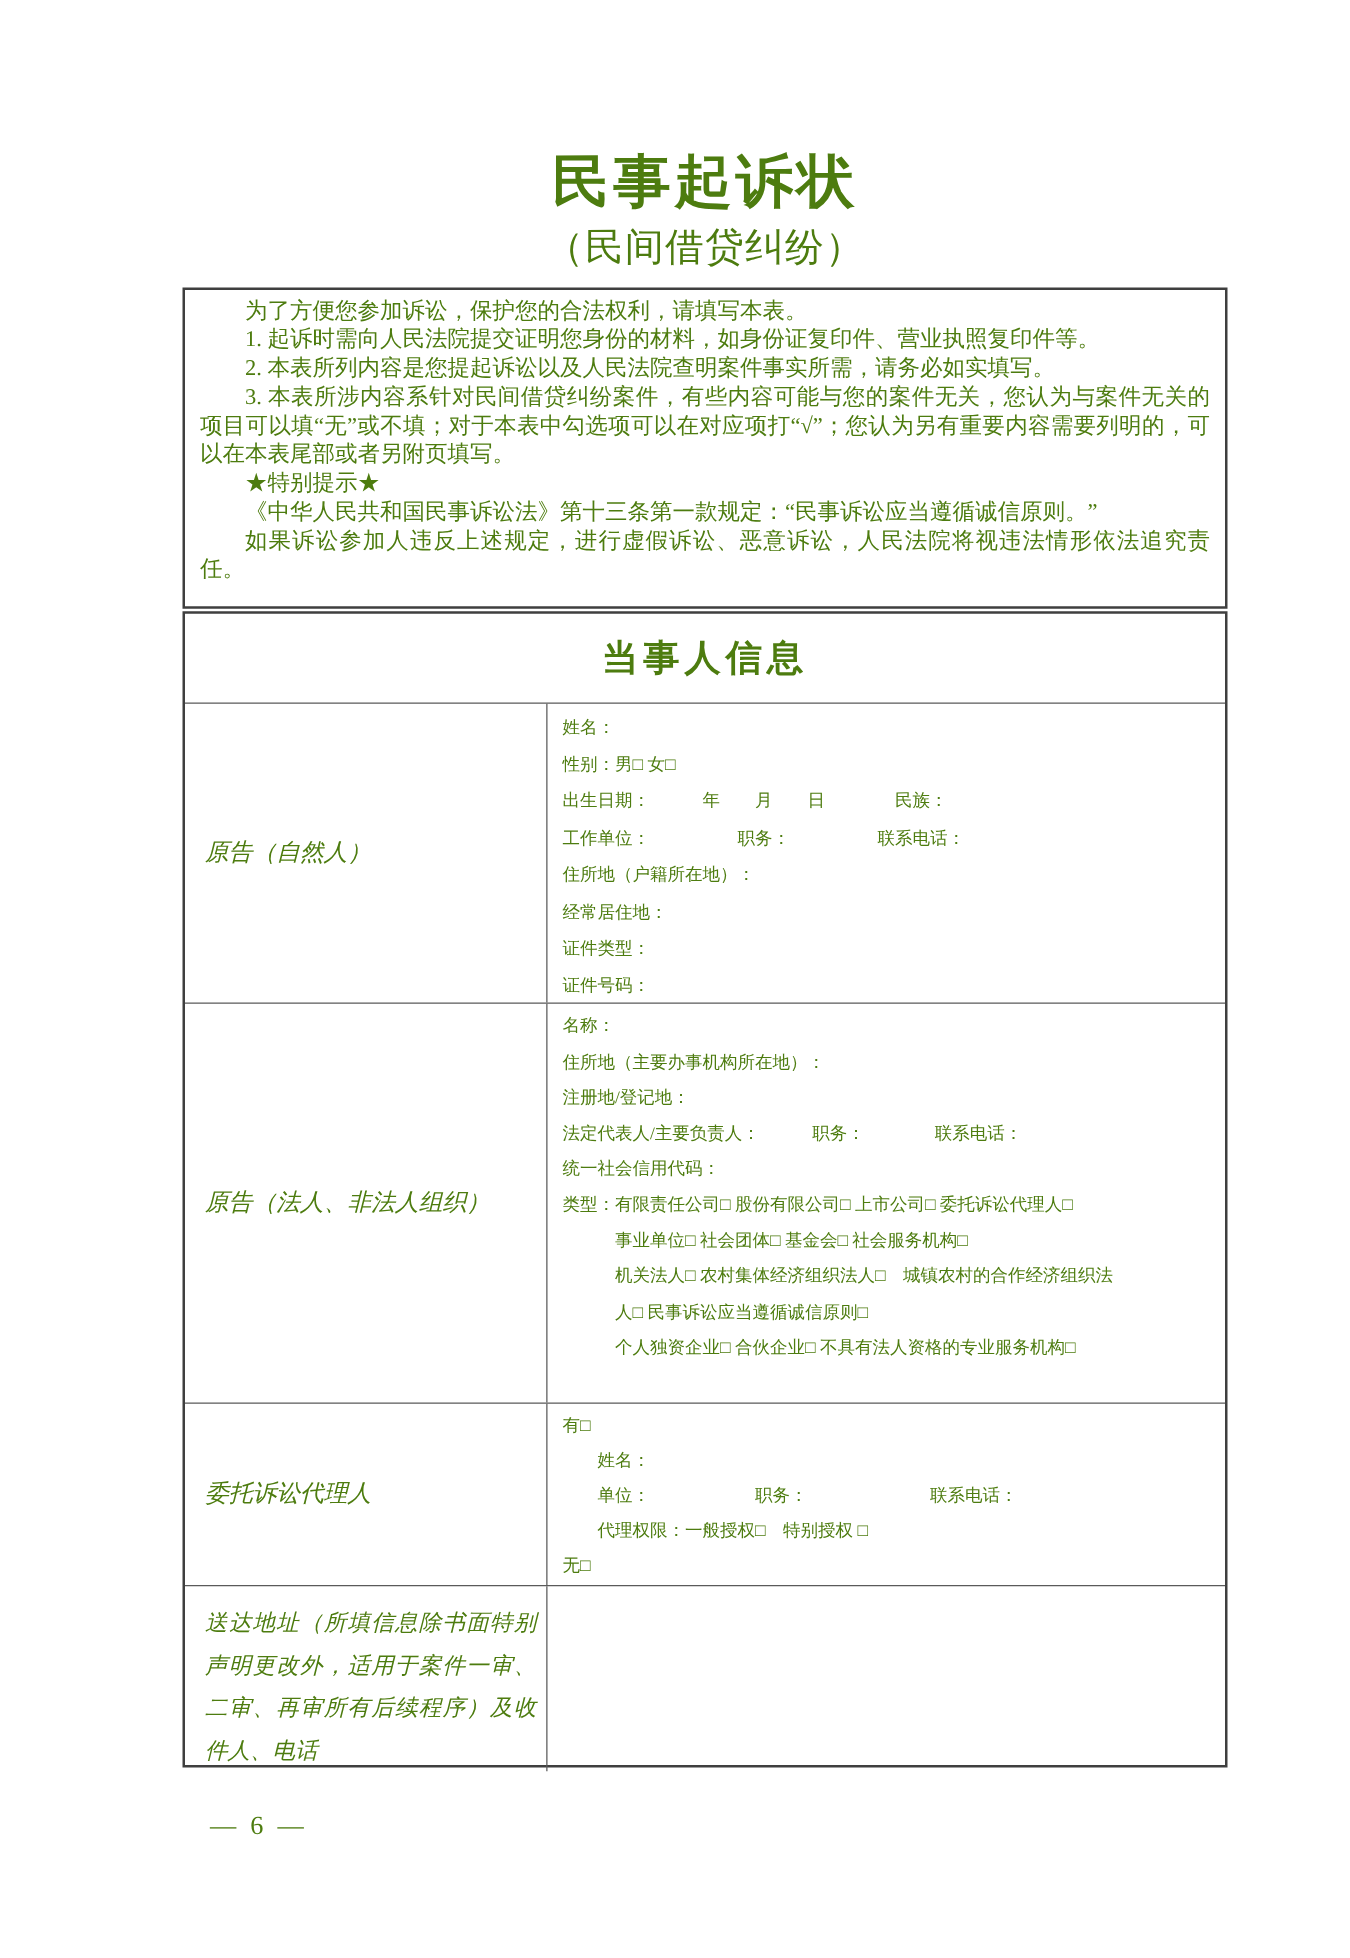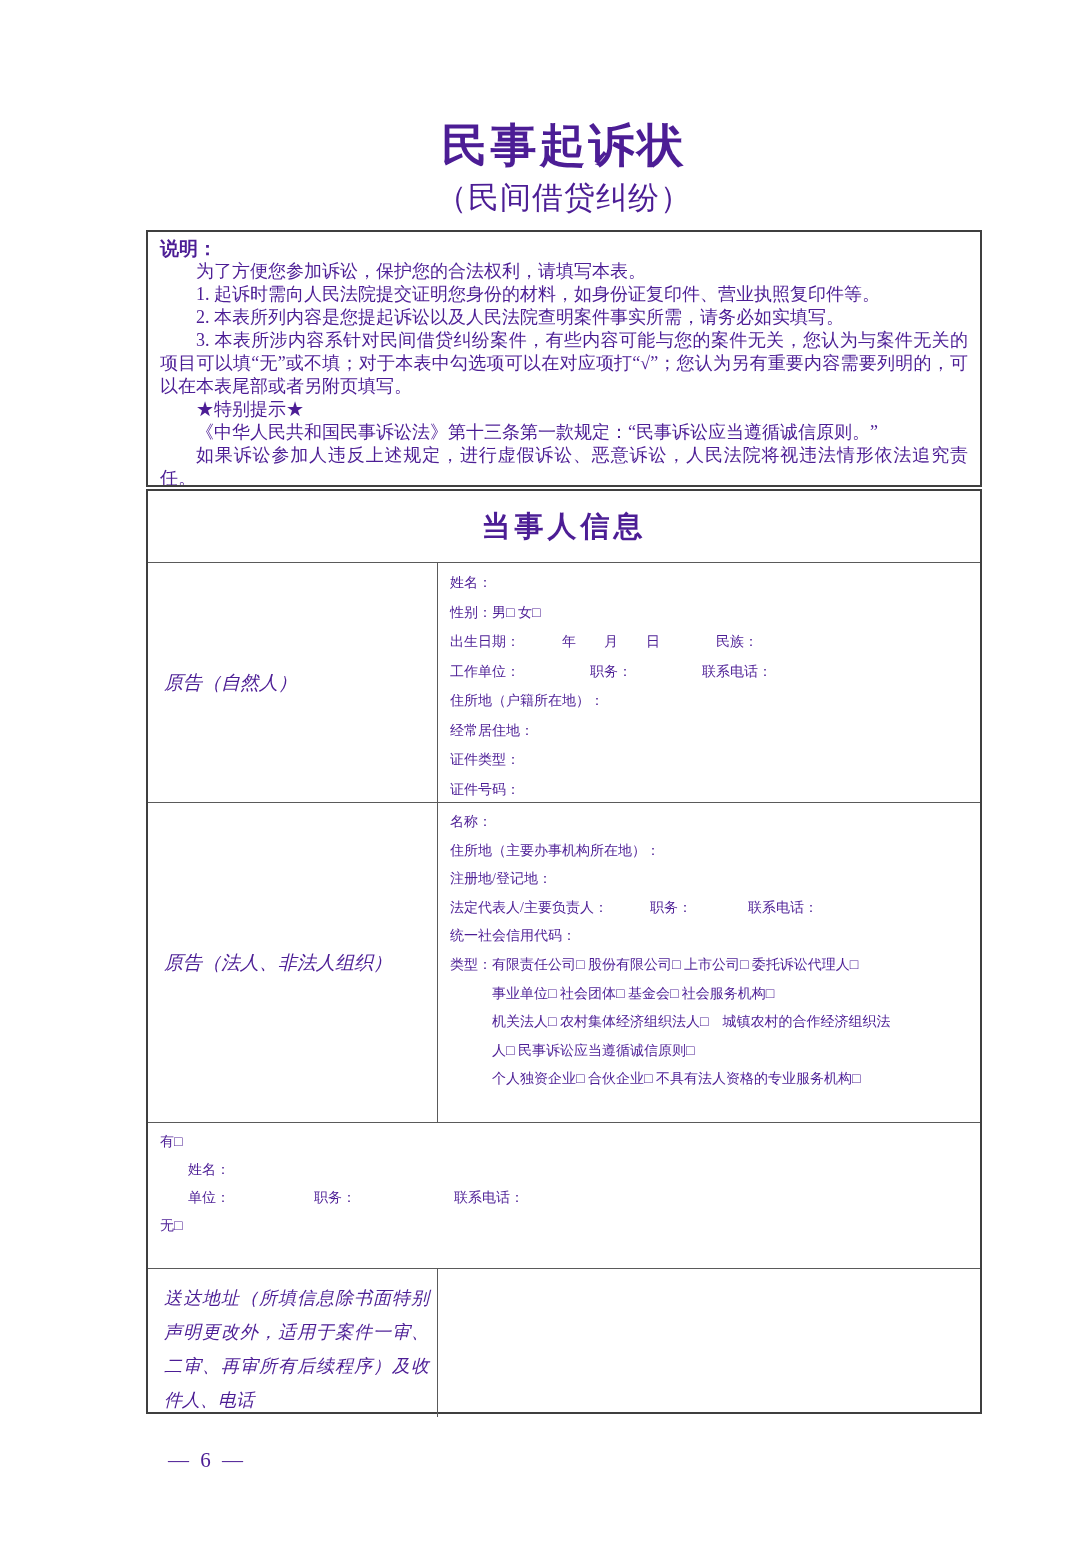--- a/index.html
+++ b/index.html
@@ -2,21 +2,21 @@
 <html><head>
 <meta charset="utf-8">
 <style>
   * { box-sizing: border-box; }
   html, body { margin: 0; padding: 0; background: #ffffff; }
   .page {
     position: relative;
     width: 1080px;
     height: 1566px;
     background: #ffffff;
-    color: #4c1d95;
+    color: #4d7c0f;
     font-family: "Liberation Serif", "DejaVu Serif", serif;
     overflow: hidden;
   }
   .content {
     margin-left: 146px;
     width: 836px;
   }
   .doc-title {
     margin: 0;
     padding-top: 116px;
@@ -118,21 +118,20 @@
 </head>
 <body>
 
 <div class="page">
   <div class="content">
 
     <h1 class="doc-title">民事起诉状</h1>
     <h2 class="doc-subtitle">（民间借贷纠纷）</h2>
 
     <div class="notice">
-      <div class="notice-heading">说明：</div>
       <div>
           <div class="notice-item">为了方便您参加诉讼，保护您的合法权利，请填写本表。</div>
           <div class="notice-item">1. 起诉时需向人民法院提交证明您身份的材料，如身份证复印件、营业执照复印件等。</div>
           <div class="notice-item">2. 本表所列内容是您提起诉讼以及人民法院查明案件事实所需，请务必如实填写。</div>
           <div class="notice-item">3. 本表所涉内容系针对民间借贷纠纷案件，有些内容可能与您的案件无关，您认为与案件无关的项目可以填“无”或不填；对于本表中勾选项可以在对应项打“√”；您认为另有重要内容需要列明的，可以在本表尾部或者另附页填写。</div>
           <div class="notice-item">★特别提示★</div>
           <div class="notice-item">《中华人民共和国民事诉讼法》第十三条第一款规定：“民事诉讼应当遵循诚信原则。”</div>
           <div class="notice-item">如果诉讼参加人违反上述规定，进行虚假诉讼、恶意诉讼，人民法院将视违法情形依法追究责任。</div>
         </div>
     </div>
@@ -164,24 +163,26 @@
             <div class="form-line">统一社会信用代码：</div>
             <div class="form-line">类型：有限责任公司□ 股份有限公司□ 上市公司□ 委托诉讼代理人□</div>
             <div class="form-line">　　　事业单位□ 社会团体□ 基金会□ 社会服务机构□</div>
             <div class="form-line">　　　机关法人□ 农村集体经济组织法人□　城镇农村的合作经济组织法</div>
             <div class="form-line">　　　人□ 民事诉讼应当遵循诚信原则□</div>
             <div class="form-line">　　　个人独资企业□ 合伙企业□ 不具有法人资格的专业服务机构□</div>
           </div>
       </div>
 
       <div class="prow row-3">
+        <div class="cell-label">委托诉讼代理人</div>
         <div class="cell-lines">
             <div class="form-line">有□</div>
             <div class="form-line">　　姓名：</div>
             <div class="form-line">　　单位：　　　　　　职务：　　　　　　　联系电话：</div>
+            <div class="form-line">　　代理权限：一般授权□　特别授权 □</div>
             <div class="form-line">无□</div>
           </div>
       </div>
 
       <div class="prow row-4">
         <div class="cell-label top">送达地址（所填信息除书面特别声明更改外，适用于案件一审、二审、再审所有后续程序）及收件人、电话</div>
       </div>
     </div>
 
   </div>

